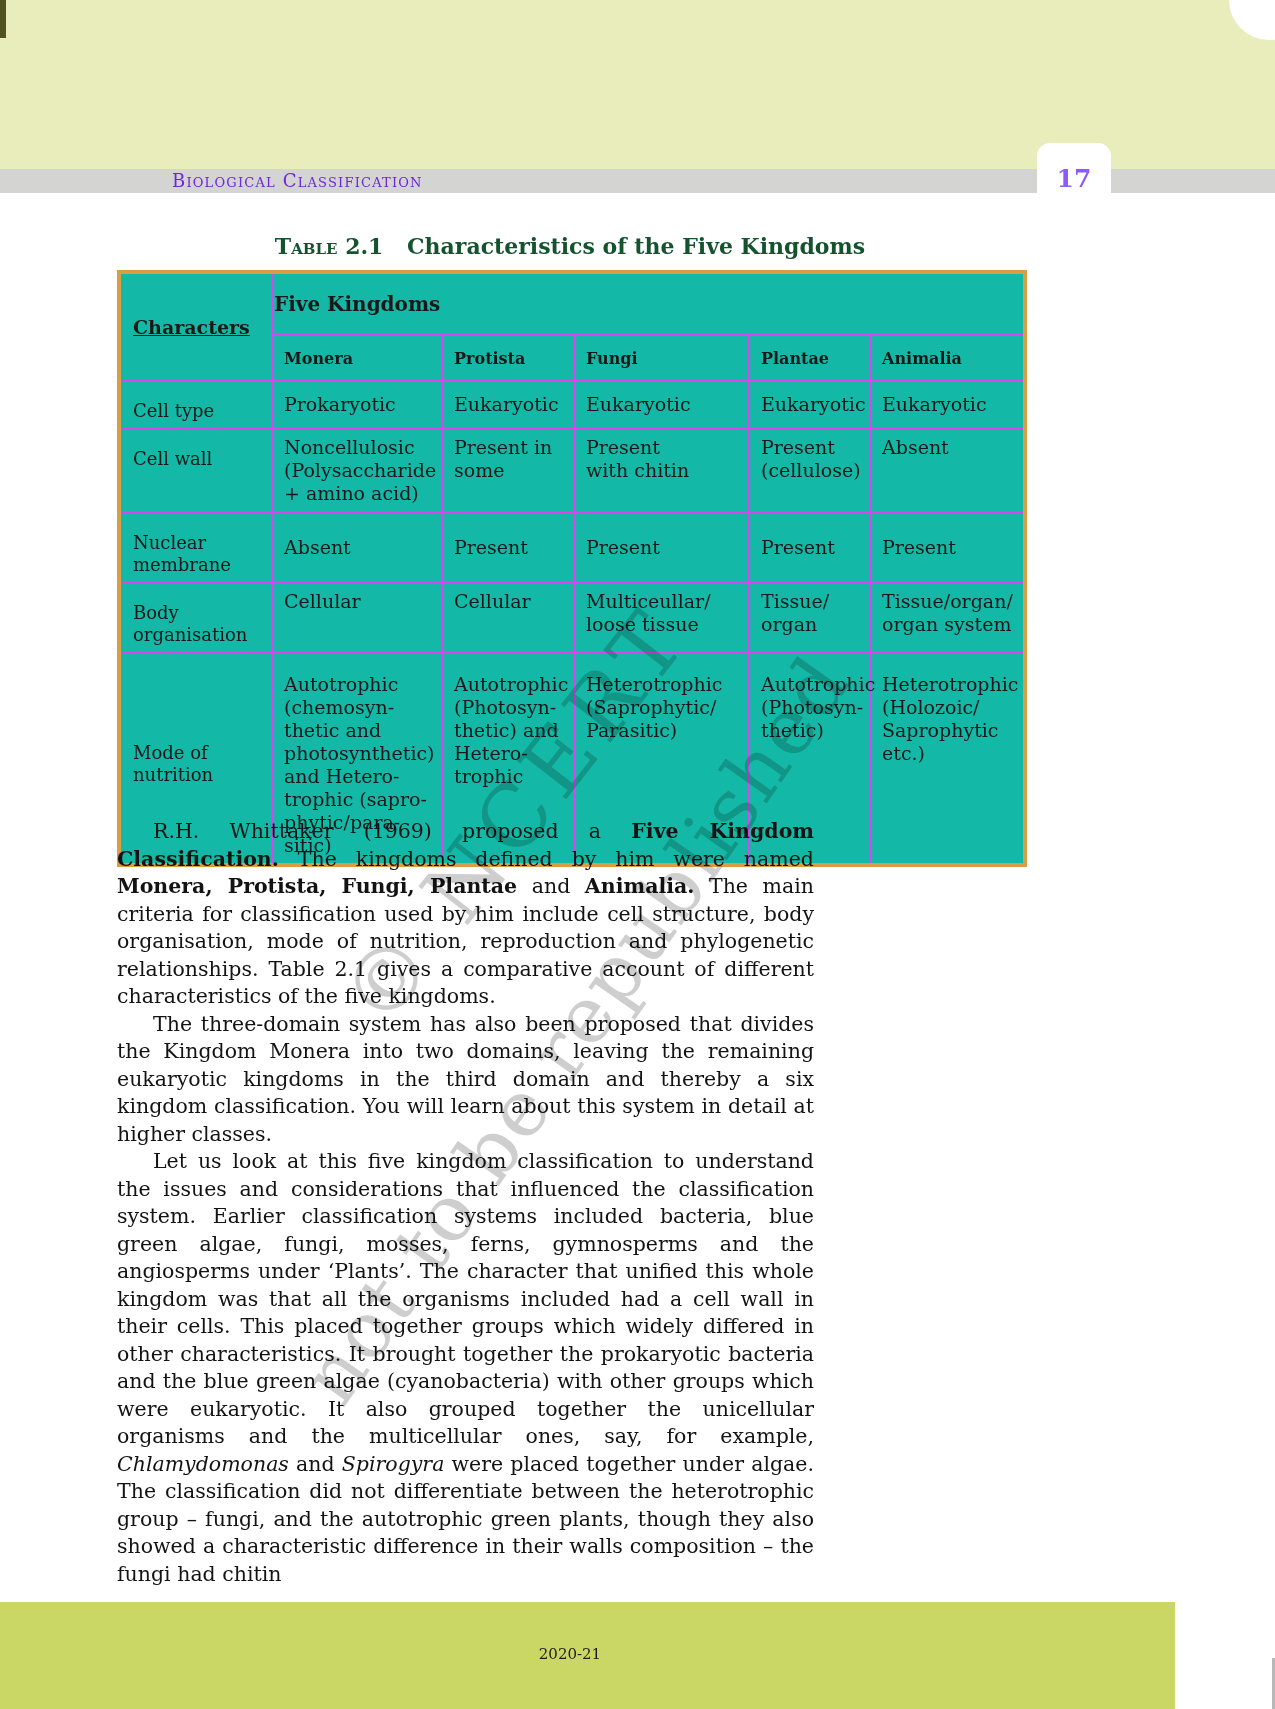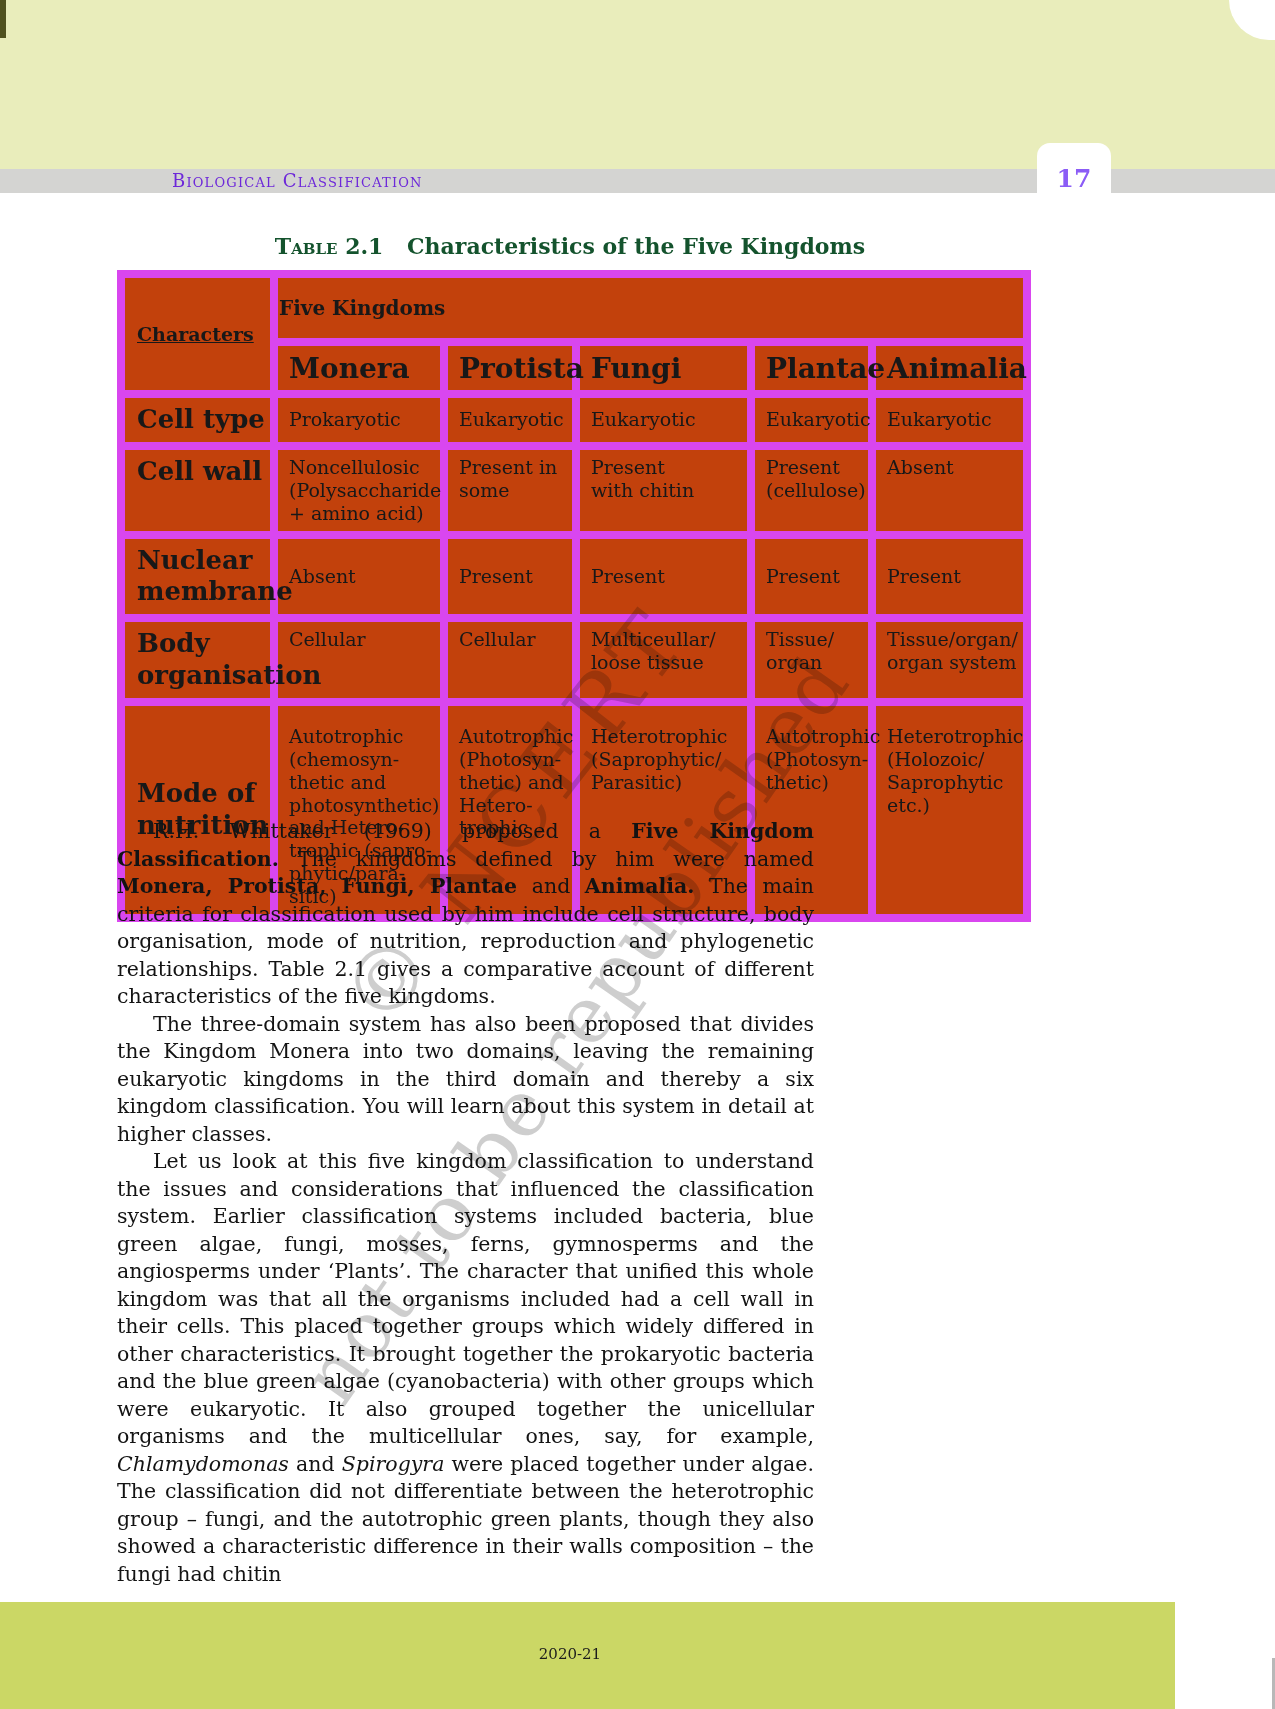--- a/index.html
+++ b/index.html
@@ -22,26 +22,26 @@
   
   .table-title { position:absolute; left:117px; top:233px; width:906px; text-align:center;
     font-weight:bold; font-size:22px; color:#14532d; }
   .tt-label { font-variant:small-caps; }
   .tt-text { margin-left:16px; }
 
   .table-wrap { position:absolute; left:117px; top:270px; width:906px; z-index:1; }
   table.kingdoms { border-collapse:collapse; width:100%; table-layout:fixed;
     border:4px solid #d79e45; }
   table.kingdoms th, table.kingdoms td {
-    border:8px solid #d946ef; background:#c2410c; color:#181818;
+    border:2px solid #d946ef; background:#14b8a6; color:#181818;
     vertical-align:middle; text-align:left; }
   .corner-header { font-size:19px; font-weight:bold; padding-left:12px;text-decoration:underline; }
   .group-header  { font-size:20px; font-weight:bold; text-align:center; height:58px; }
-  .kingdom-th    { font-size:28px; font-weight:bold; height:36px; padding:4px 4px 4px 11px; }
-  tbody th.row-label { font-weight:bold; font-size:26px; padding:6px 4px 6px 12px; white-space:pre-line; line-height:1.22; }
+  .kingdom-th    { font-size:16px; font-weight:bold; height:36px; padding:4px 4px 4px 11px; }
+  tbody th.row-label { font-weight:normal; font-size:18px; padding:18px 4px 6px 12px; white-space:pre-line; line-height:1.22; }
   table.kingdoms td { font-size:19px; padding:6px 4px 6px 11px; white-space:pre-line; line-height:1.21; }
   tr.row-0 { height:36px; }
   tr.row-1 { height:84px; }
   tr.row-2 { height:54px; }
   tr.row-3 { height:52px; }
   tr.row-4 { height:182px; }
   tr.row-1 th, tr.row-1 td { vertical-align:top; }
   tr.row-3 th, tr.row-3 td { vertical-align:top; }
   tr.row-4 td { vertical-align:top; padding-top:19px; }
   tr.row-4 th { vertical-align:middle; }

